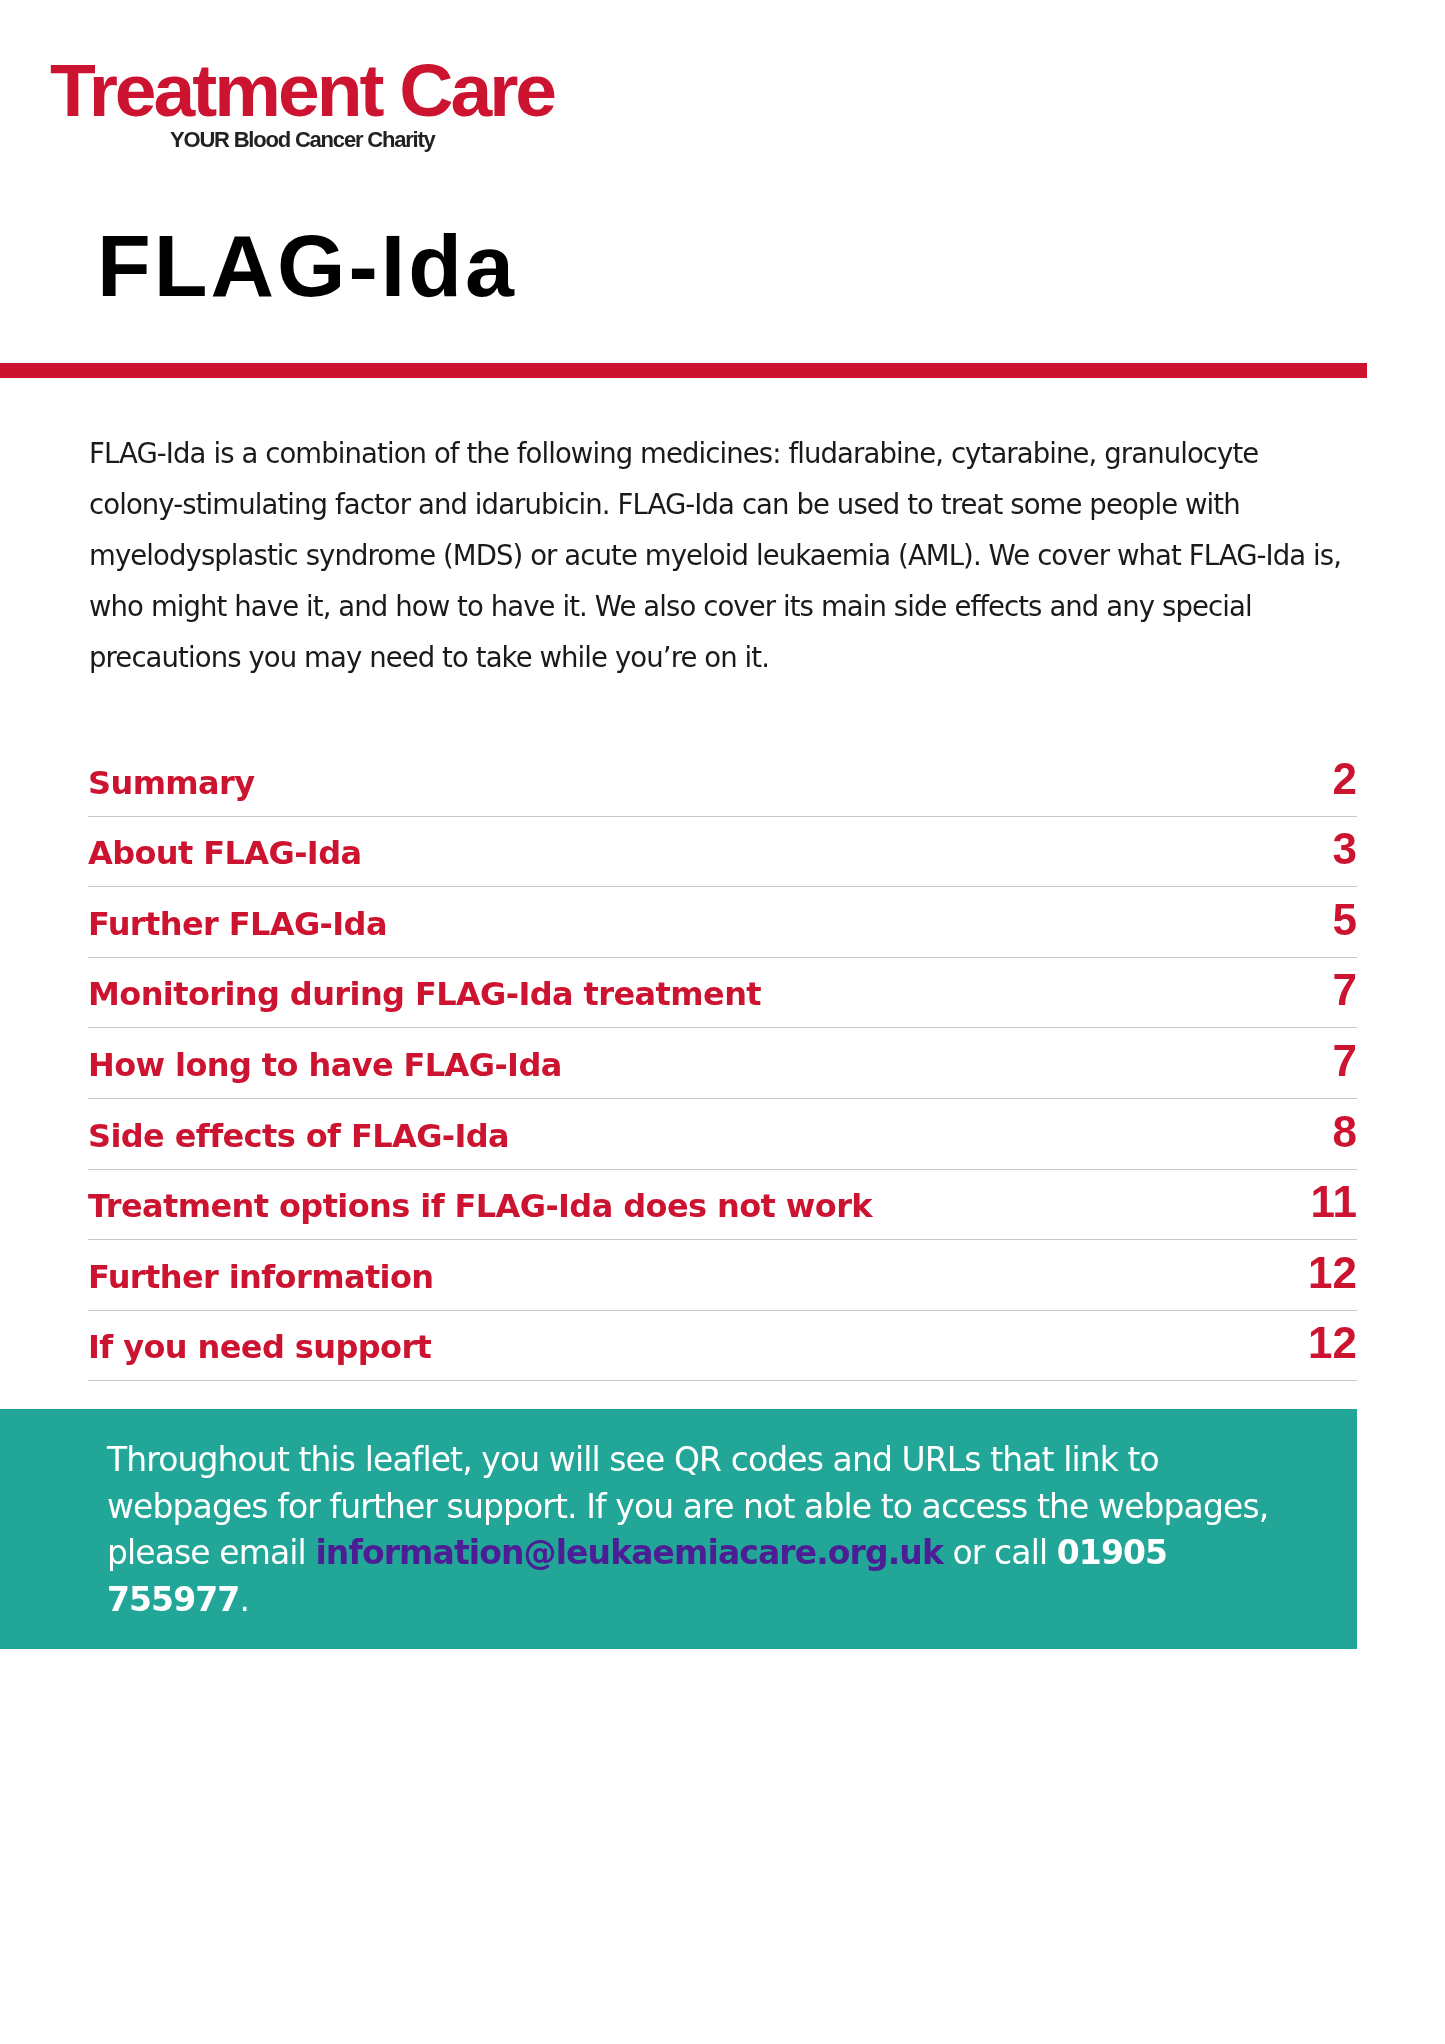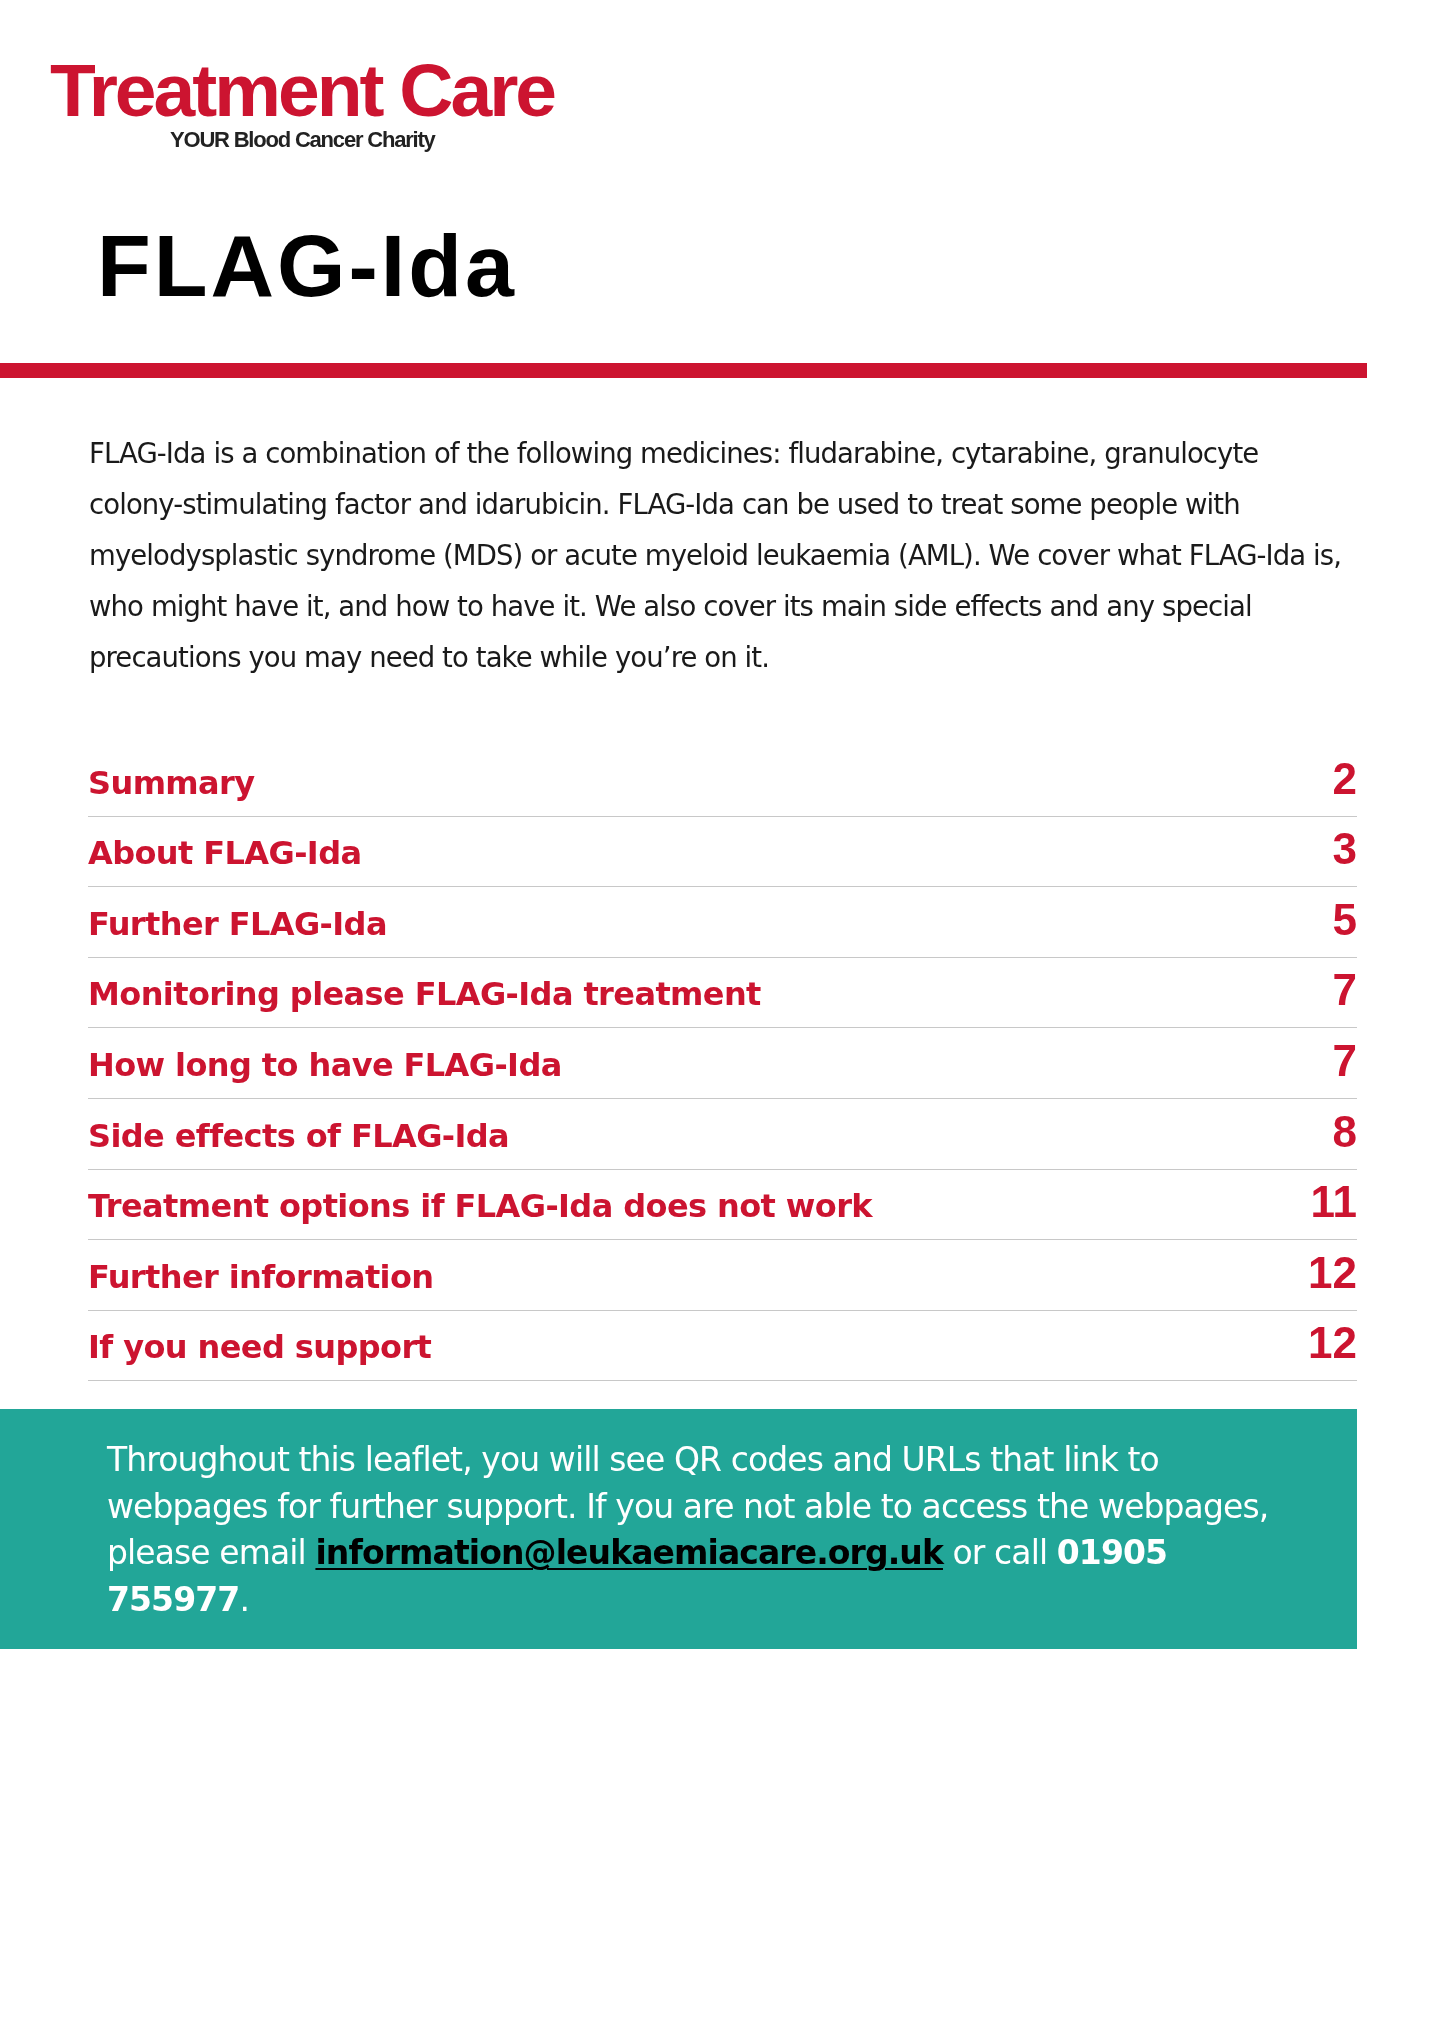--- a/index.html
+++ b/index.html
@@ -126,22 +126,21 @@
     width: 1200px;
     margin: 0;
     font-family: "DejaVu Sans", sans-serif;
     font-size: 33px;
     line-height: 46.7px;
     letter-spacing: -0.9px;
     color: #ffffff;
   }
   .info-text .email {
     font-weight: bold;
-    color: #000000;
-    text-decoration: underline;
+    color: #4c1d95;
     text-decoration-thickness: 2px;
     text-underline-offset: 4px;
     margin-top: 36px;
   }
   .info-text .phone {
     font-weight: bold;
   }
 </style>
 </head>
 <body>
@@ -165,21 +164,21 @@
   </li>
   <li class="toc-row">
     <span class="toc-label">About FLAG-Ida</span>
     <span class="toc-page">3</span>
   </li>
   <li class="toc-row">
     <span class="toc-label">Further FLAG-Ida</span>
     <span class="toc-page">5</span>
   </li>
   <li class="toc-row">
-    <span class="toc-label">Monitoring please FLAG-Ida treatment</span>
+    <span class="toc-label">Monitoring during FLAG-Ida treatment</span>
     <span class="toc-page">7</span>
   </li>
   <li class="toc-row">
     <span class="toc-label">How long to have FLAG-Ida</span>
     <span class="toc-page">7</span>
   </li>
   <li class="toc-row">
     <span class="toc-label">Side effects of FLAG-Ida</span>
     <span class="toc-page">8</span>
   </li>

